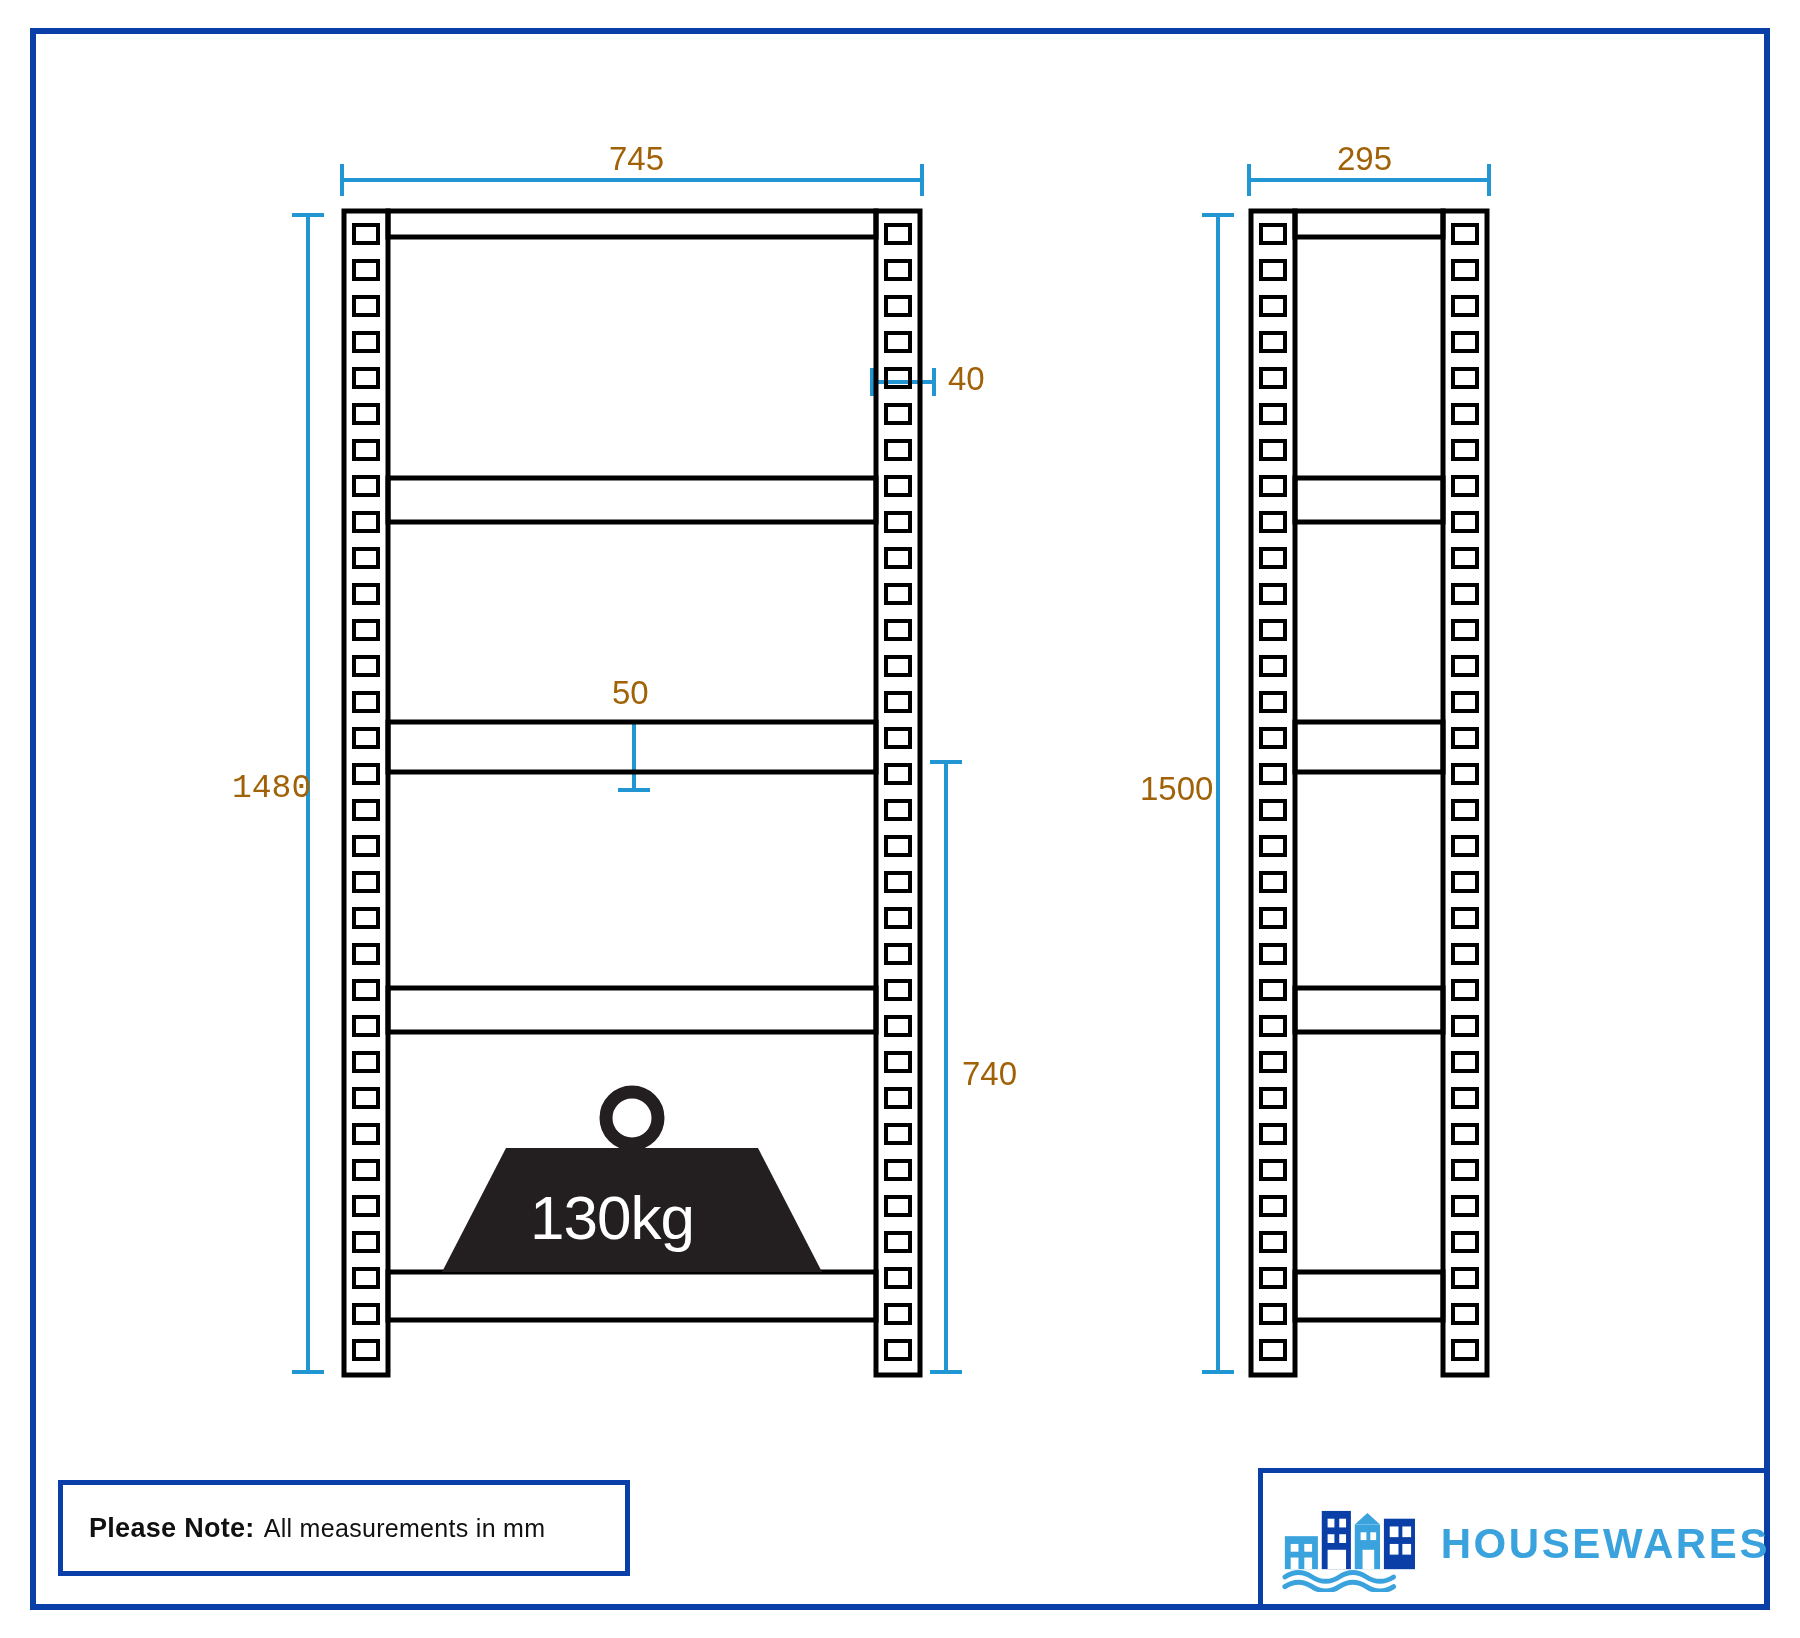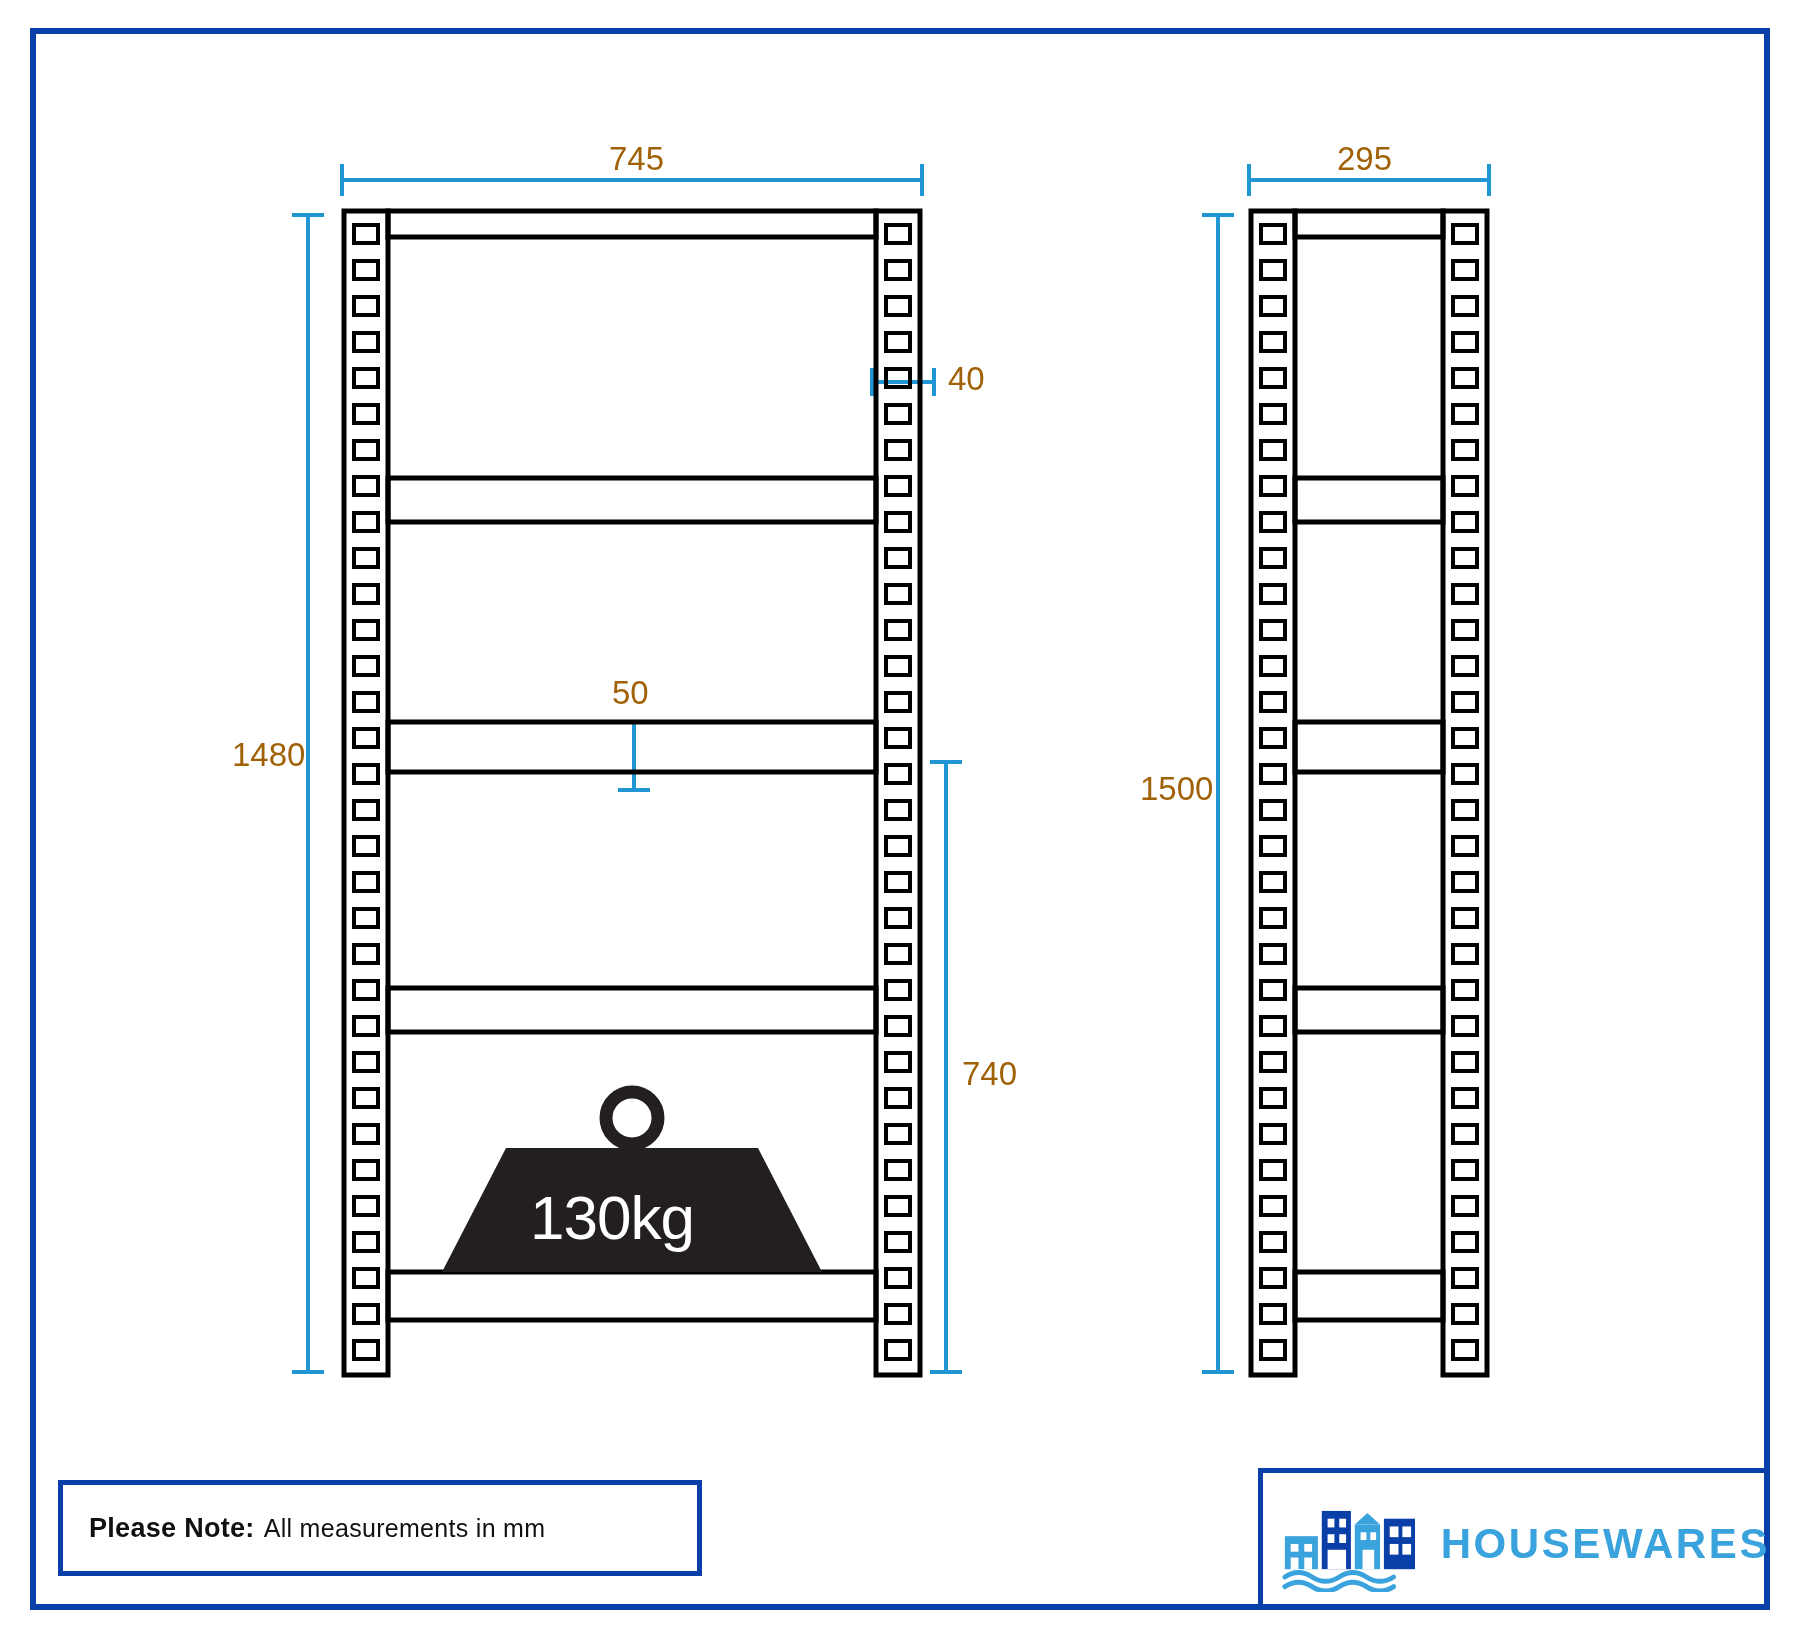--- a/index.html
+++ b/index.html
@@ -33,21 +33,21 @@
   svg.diagram {
     position: absolute;
     left: 0; top: 0;
     width: 1800px;
     height: 1638px;
   }
   .note-box {
     position: absolute;
     left: 58px;
     top: 1480px;
-    width: 644px;
+    width: 572px;
     height: 96px;
     border: 5px solid #0a3fa8;
     box-sizing: border-box;
     display: flex;
     align-items: center;
     padding-left: 26px;
   }
   .note-strong {
     font-weight: bold;
     color: #111;
@@ -322,21 +322,21 @@
           <rect x="1453" y="1197" width="24" height="18"></rect>
         <rect x="1453" y="1233" width="24" height="18"></rect>
           <rect x="1453" y="1269" width="24" height="18"></rect>
         <rect x="1453" y="1305" width="24" height="18"></rect>
           <rect x="1453" y="1341" width="24" height="18"></rect>
       </g>
     </g>
   </svg>
 
   <div class="dim-label" style="left:609px; top:140px;">745</div>
-  <div class="dim-label" style="left:232px; top:736px;">1480</div>
+  <div class="dim-label" style="left:232px; top:770px;font-family:Liberation Mono, monospace;">1480</div>
   <div class="dim-label" style="left:948px; top:360px;">40</div>
   <div class="dim-label" style="left:612px; top:674px;">50</div>
   <div class="dim-label" style="left:962px; top:1055px;">740</div>
 
   <div class="dim-label" style="left:1337px; top:140px;">295</div>
   <div class="dim-label" style="left:1140px; top:770px;">1500</div>
 
   <div class="weight-label" style="left:530px; top:1182px;">130kg</div>
 
   <div class="note-box">

